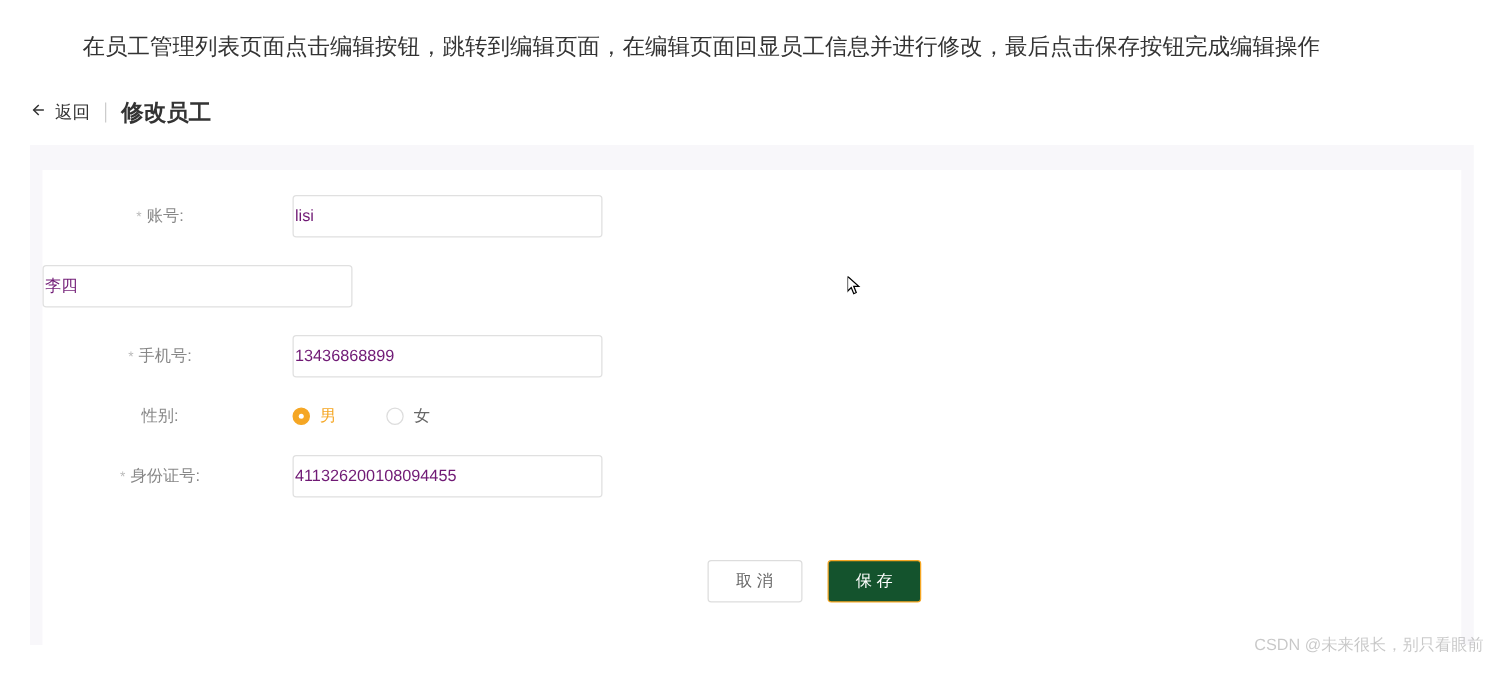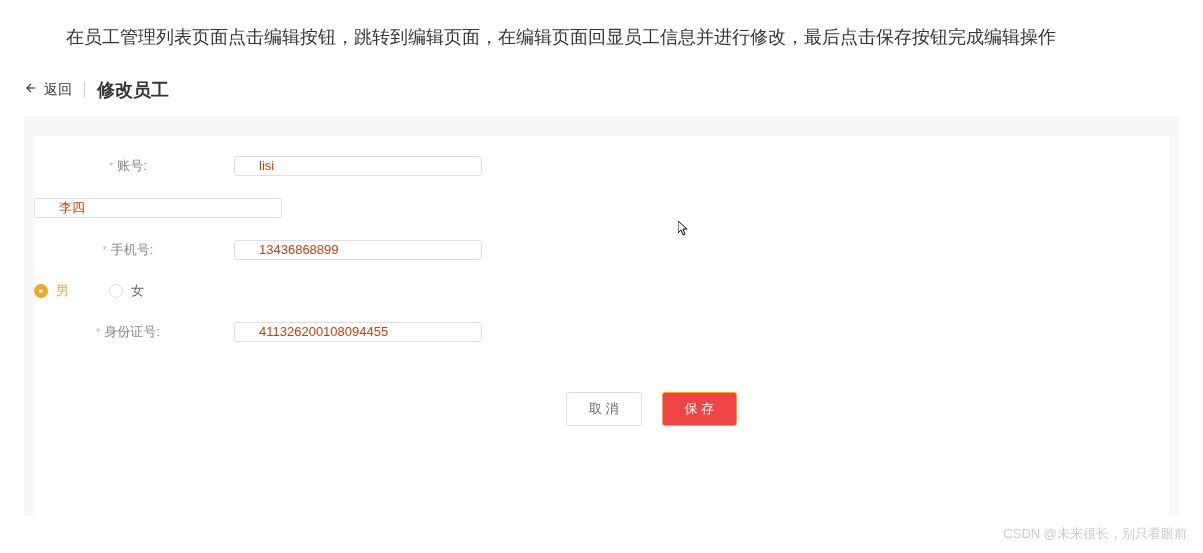--- a/index.html
+++ b/index.html
@@ -75,26 +75,26 @@
       padding-right: 12px;
     }
     .required::before {
       content: "*";
       color: #bbb;
       margin-right: 4px;
       font-size: 11px;
     }
     .form-input {
       width: 248px;
-      height: 20px;
+      height: 34px;
       border: 1px solid #e0e0e0;
       border-radius: 3px;
-      padding: 0 24px;
-      font-size: 13px;
-      color: #c2410c;
+      padding: 0 1px;
+      font-size: 13px;
+      color: #701a75;
       outline: none;
     }
     .radio-group {
       display: flex;
       gap: 40px;
       width: 248px;
       align-items: center;
     }
     .radio-item {
       display: flex;
@@ -143,36 +143,36 @@
       border-radius: 3px;
       cursor: pointer;
       outline: none;
     }
     .btn-cancel {
       background: #fff;
       border: 1px solid #ddd;
       color: #666;
     }
     .btn-save {
-      background: #ef4444;
+      background: #14532d;
       border: 1px solid #f5a623;
       color: #fff;
     }
     .cursor-icon {
       position: absolute;
       left: 678px;
       top: 221px;
       font-size: 14px;
       color: #000;
       pointer-events: none;
     }
     .watermark {
       position: absolute;
       right: 16px;
-      bottom: 10px;
+      bottom: 28px;
       font-size: 13px;
       color: rgba(0,0,0,0.22);
     }
   </style>
 </head>
 <body>
 
 <div class="description">在员工管理列表页面点击编辑按钮，跳转到编辑页面，在编辑页面回显员工信息并进行修改，最后点击保存按钮完成编辑操作</div>
 
 <div class="header-bar">
@@ -200,20 +200,21 @@
     <div class="form-row">
       <input class="form-input" type="text" value="李四" style="">
     </div>
 
     <div class="form-row">
       <div class="form-label required">手机号:</div>
       <input class="form-input" type="text" value="13436868899" style="">
     </div>
 
     <div class="form-row">
+      <div class="form-label">性别:</div>
       <div class="radio-group">
         <div class="radio-item">
           <span class="radio-circle checked"></span>
           <span class="radio-label active">男</span>
         </div>
         <div class="radio-item">
           <span class="radio-circle"></span>
           <span class="radio-label">女</span>
         </div>
       </div>

